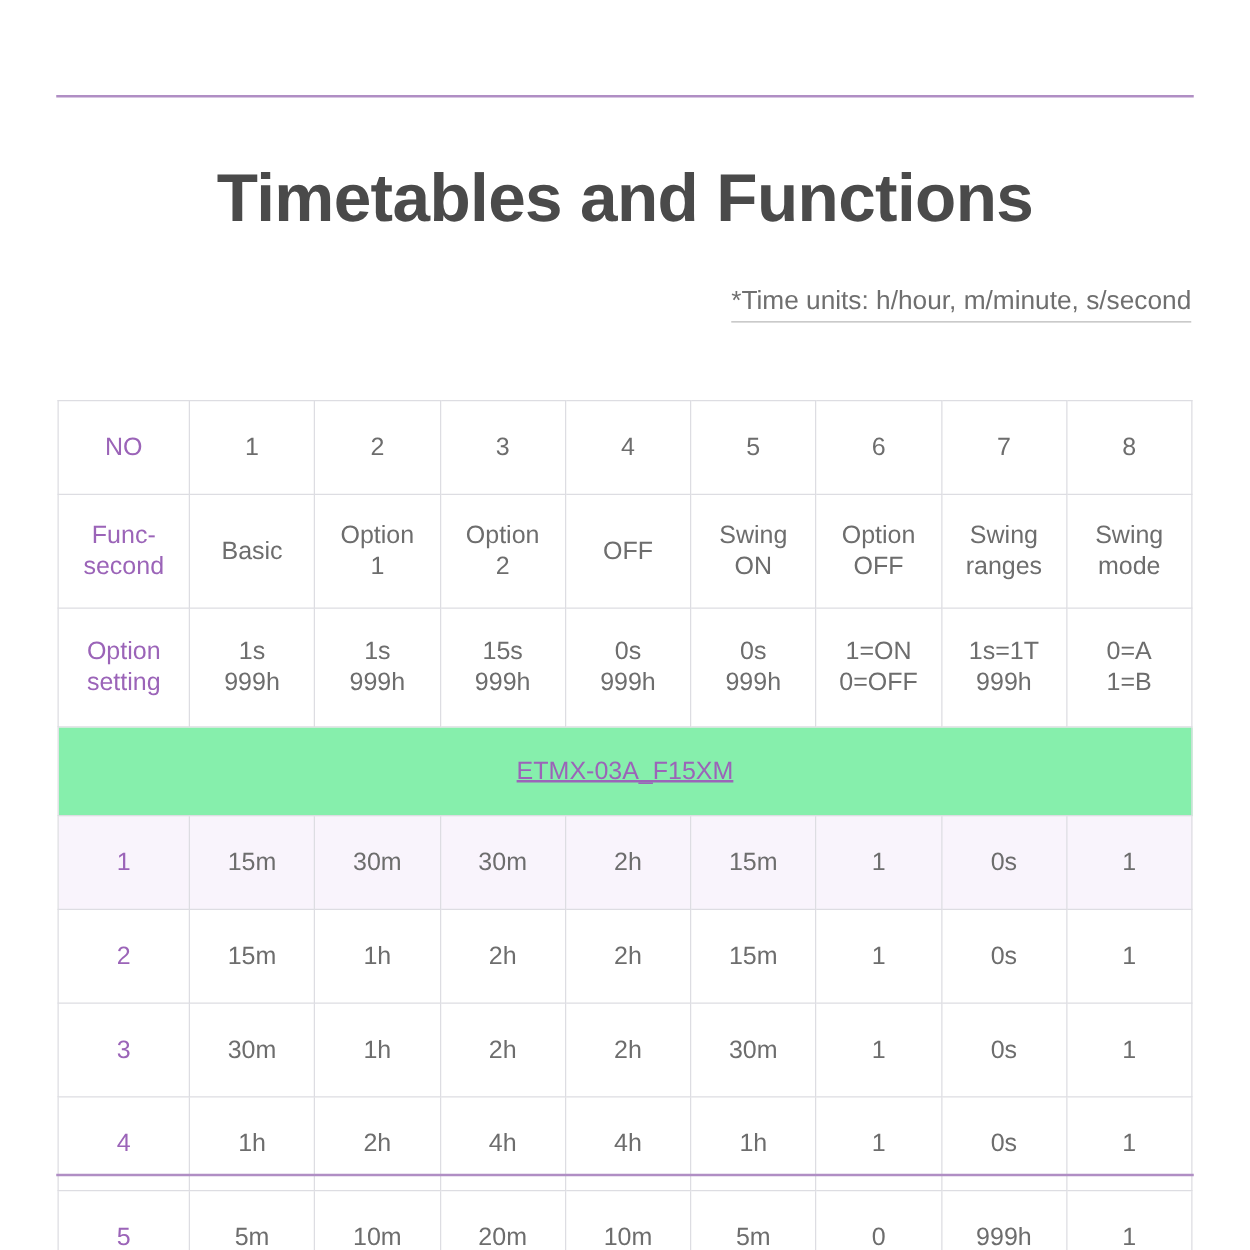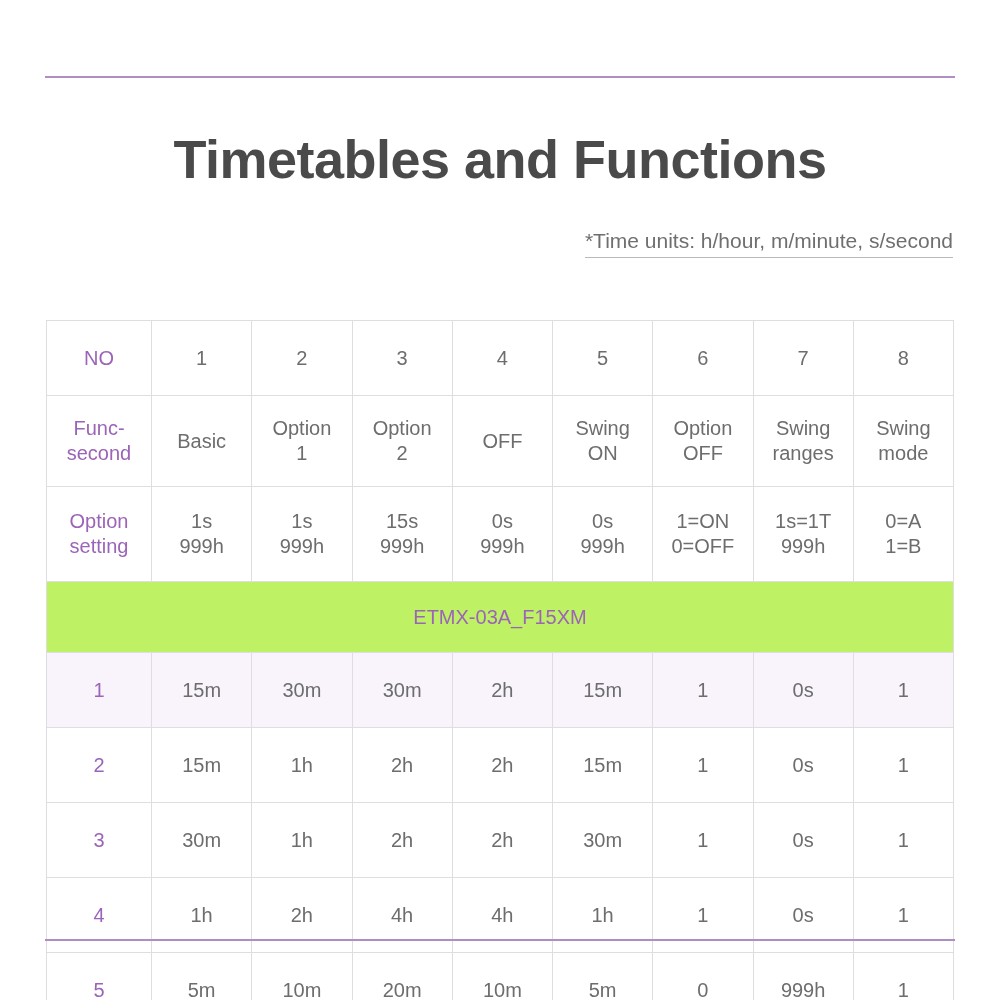--- a/index.html
+++ b/index.html
@@ -93,26 +93,27 @@
   .hdr-row td {
     height: 62px;
   }
   .func-row td {
     height: 78px;
   }
   .range-row td {
     height: 82px;
   }
   .model-row td {
-    background: #bef264;
+    background: #86efac;
     color: #9b64b8 !important;
     font-size: 25px;
     height: 58px;
     border-left: 1px solid #dddde2;
     border-right: 1px solid #dddde2;
+    text-decoration: underline;
   }
   .data-row td {
     height: 62px;
   }
   .data-row.highlight td {
     background: #f9f4fc;
   }
   .row-idx {
     color: #9b64b8 !important;
   }

